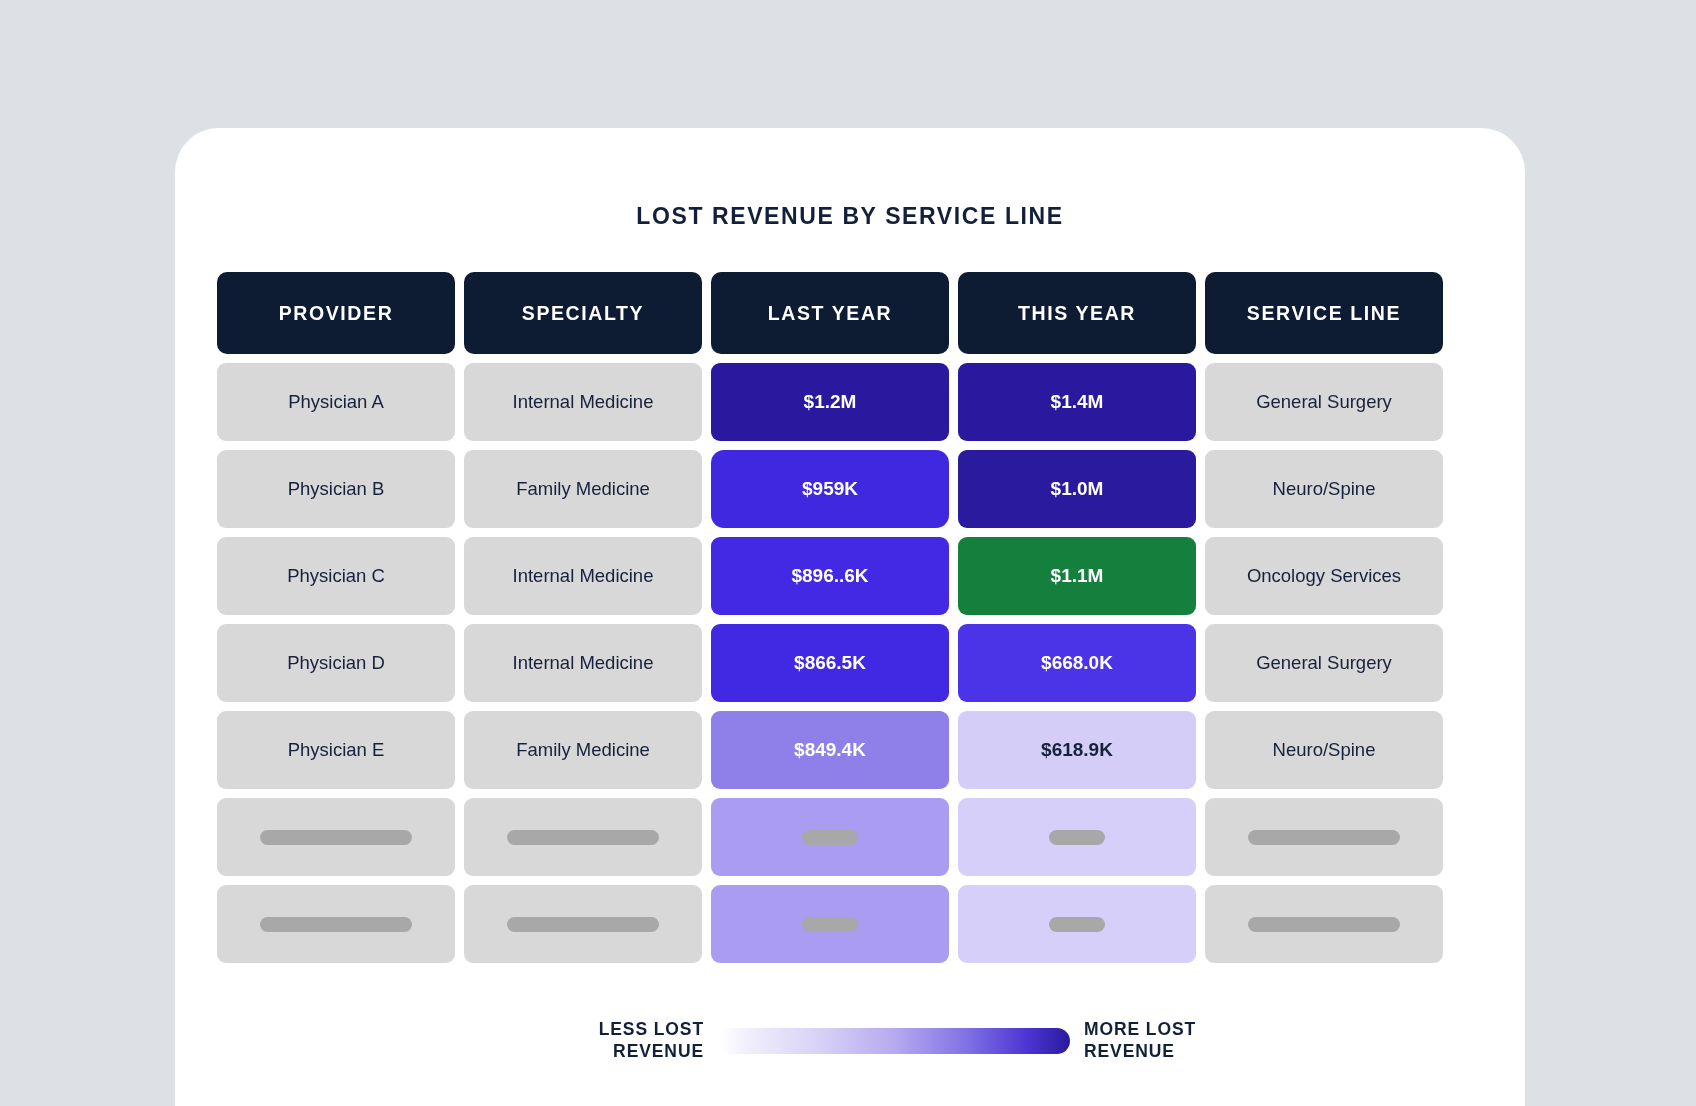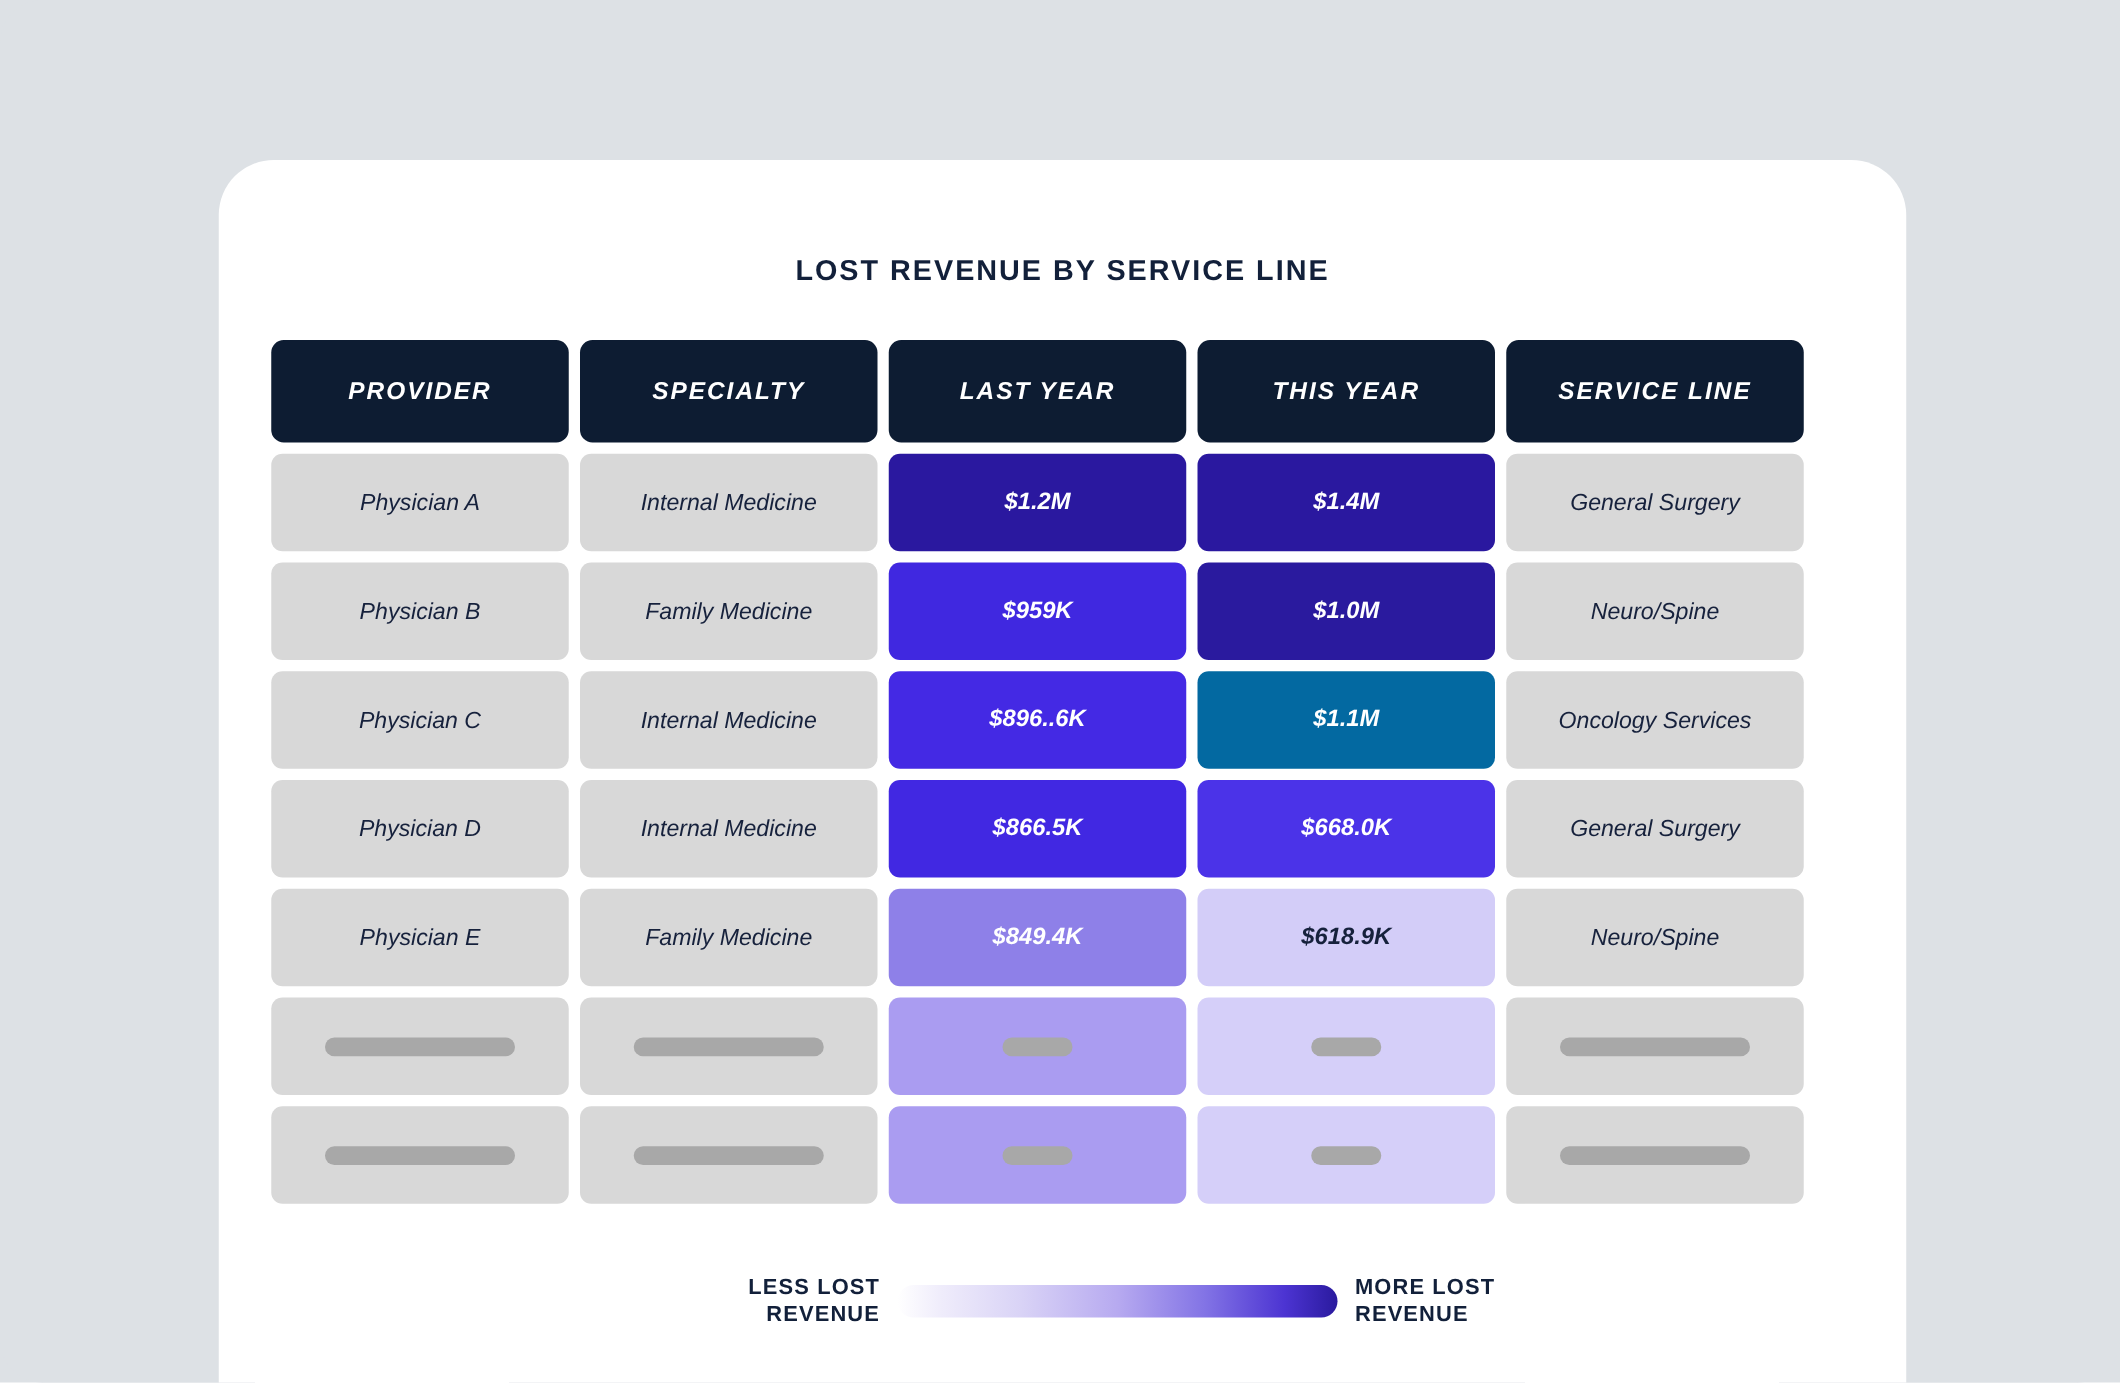--- a/index.html
+++ b/index.html
@@ -59,21 +59,20 @@
     left: 42px;
     top: 144px;
     width: 1232px;
   }
 
   .row {
     display: grid;
     grid-template-columns: 238px 238px 238px 238px 238px;
     gap: 9px;
     margin-bottom: 9px;
-    font-style: italic;
   }
 
   .cell {
     height: 78px;
     border-radius: 9px;
     display: flex;
     align-items: center;
     justify-content: center;
     font-size: 18.5px;
     color: #16213c;
@@ -166,29 +165,29 @@
         <div class="row">
           <div class="cell cell-text">Physician A</div>
           <div class="cell cell-text">Internal Medicine</div>
           <div class="cell cell-heat" style="background: rgb(42, 24, 159); color: rgb(255, 255, 255);">$1.2M</div>
           <div class="cell cell-heat" style="background: rgb(42, 24, 159); color: rgb(255, 255, 255);">$1.4M</div>
           <div class="cell cell-text">General Surgery</div>
         </div>
         <div class="row">
           <div class="cell cell-text">Physician B</div>
           <div class="cell cell-text">Family Medicine</div>
-          <div class="cell cell-heat" style="background: rgb(64, 40, 224); color: rgb(255, 255, 255);">$959K</div>
+          <div class="cell cell-heat" style="background: rgb(64, 40, 224); color: rgb(255, 255, 255); border-radius: 13px;">$959K</div>
           <div class="cell cell-heat" style="background: rgb(42, 26, 158); color: rgb(255, 255, 255);">$1.0M</div>
           <div class="cell cell-text">Neuro/Spine</div>
         </div>
         <div class="row">
           <div class="cell cell-text">Physician C</div>
           <div class="cell cell-text">Internal Medicine</div>
           <div class="cell cell-heat" style="background: rgb(68, 41, 228); color: rgb(255, 255, 255);">$896..6K</div>
-          <div class="cell cell-heat" style="background: #0369a1; color: rgb(255, 255, 255);">$1.1M</div>
+          <div class="cell cell-heat" style="background: #15803d; color: rgb(255, 255, 255);">$1.1M</div>
           <div class="cell cell-text">Oncology Services</div>
         </div>
         <div class="row">
           <div class="cell cell-text">Physician D</div>
           <div class="cell cell-text">Internal Medicine</div>
           <div class="cell cell-heat" style="background: rgb(65, 40, 226); color: rgb(255, 255, 255);">$866.5K</div>
           <div class="cell cell-heat" style="background: rgb(75, 51, 232); color: rgb(255, 255, 255);">$668.0K</div>
           <div class="cell cell-text">General Surgery</div>
         </div>
         <div class="row">

